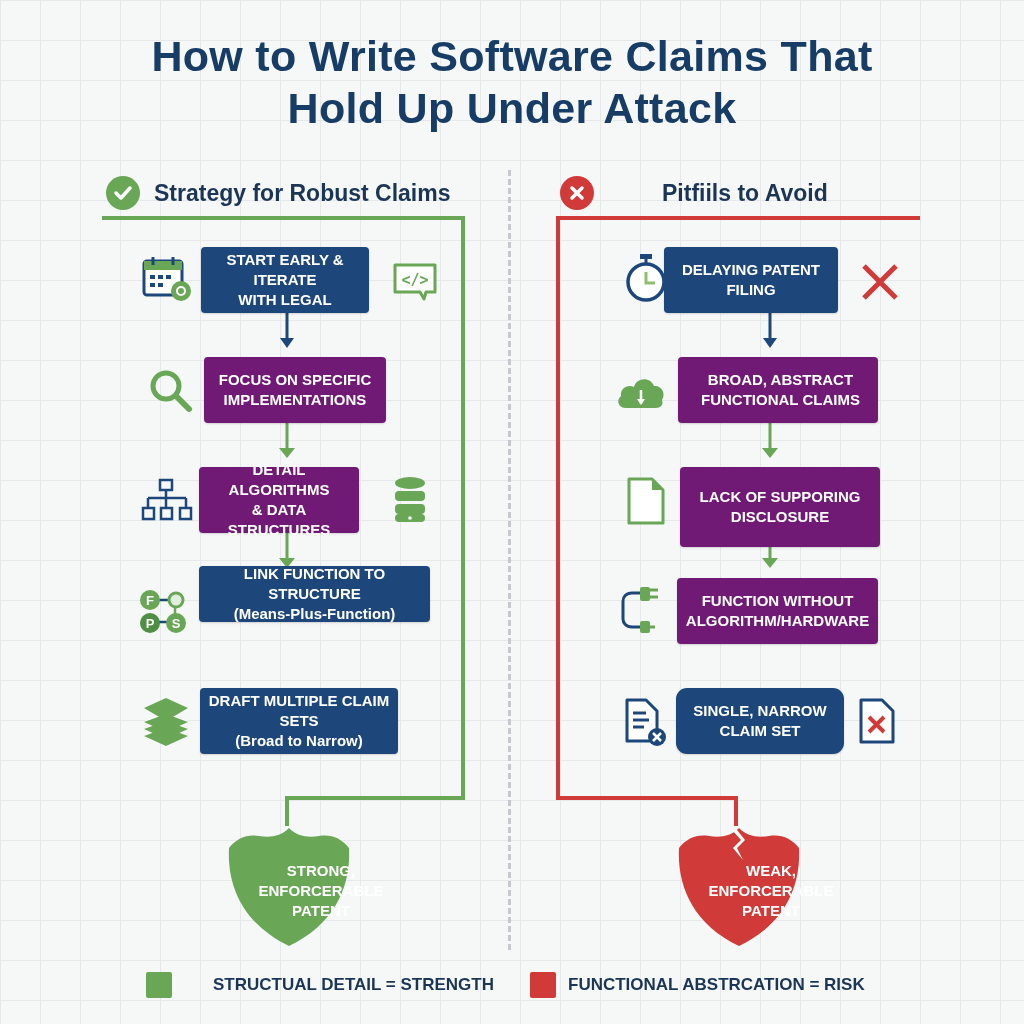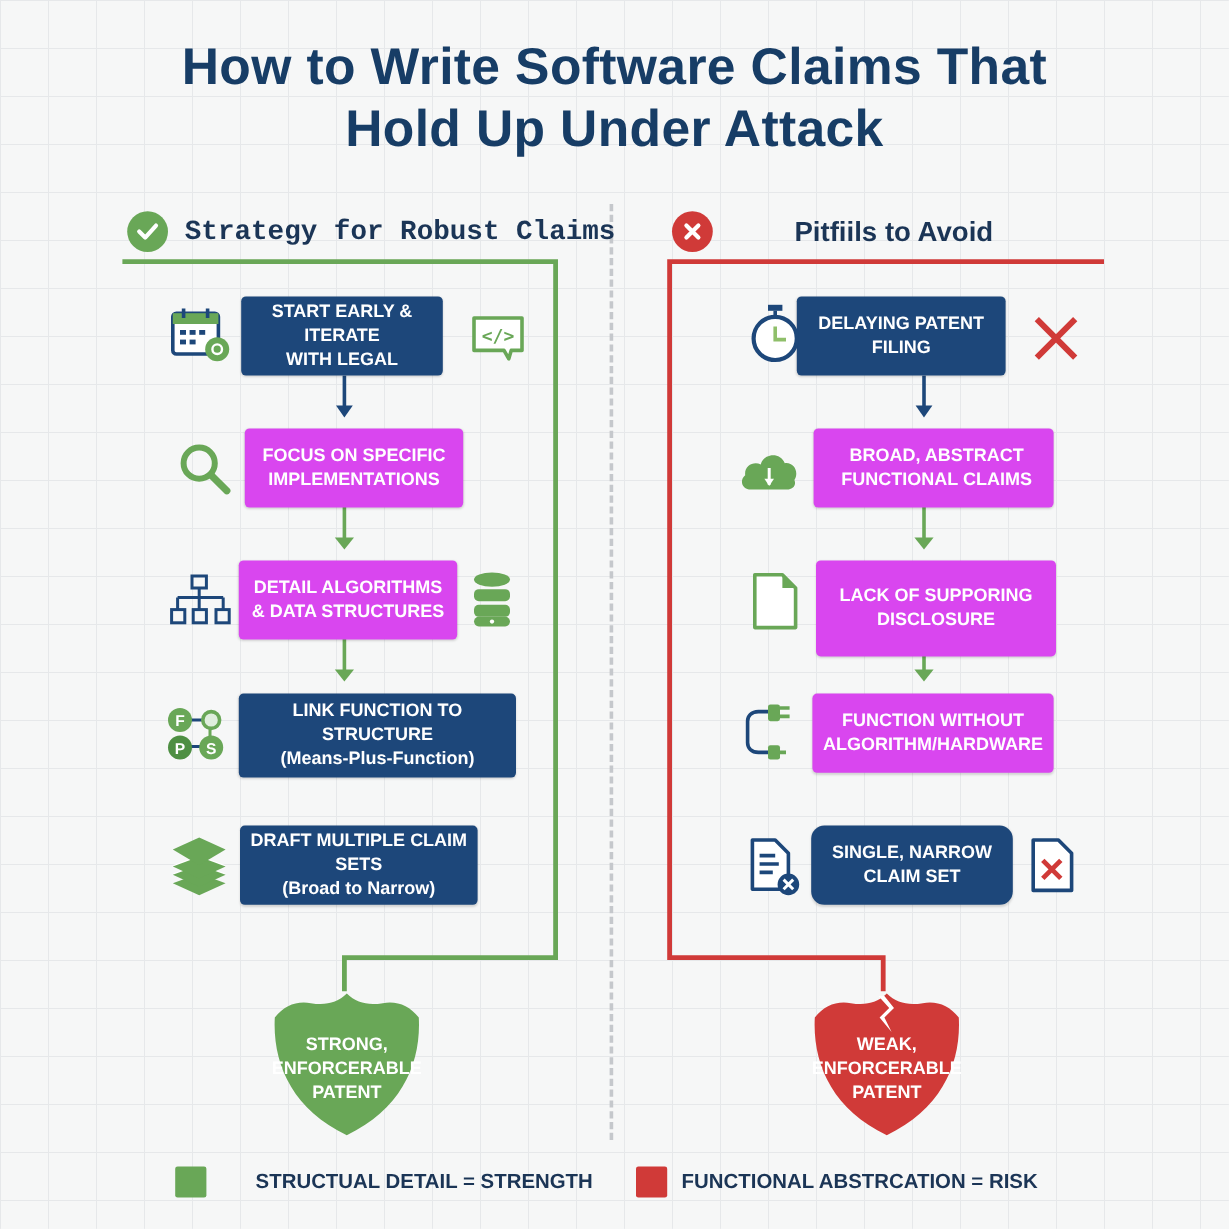--- a/index.html
+++ b/index.html
@@ -34,26 +34,26 @@
     border-left: 3px dashed #c5c8cc;
   }
   .box {
     display: flex; align-items: center; justify-content: center;
     text-align: center; color: #ffffff;
     font-size: 15px; font-weight: 700; line-height: 20px;
     border-radius: 4px; padding: 0 6px;
     box-shadow: 0 1px 2px rgba(0,0,0,0.15);
   }
   .navy { background: #1d477a; }
-  .green { background: #d946ef; justify-content: center; }
+  .green { background: #701a75; justify-content: center; }
   .sub { font-weight: 700; }
   .shield-text {
     display: flex; align-items: center; justify-content: center;
     text-align: center; color: #ffffff; font-weight: 700;
-    font-size: 15px; line-height: 20px;
+    font-size: 15px; line-height: 20px; margin-left: 32px;
   }
   .legend-item {
     display: flex; align-items: center; gap: 12px;
     font-size: 17px; font-weight: 700; color: #1b3556;
   }
   .swatch { width: 26px; height: 26px; border-radius: 2px; }
 </style>
 </head>
 <body>
 
@@ -78,21 +78,21 @@
   <polygon points="279,558 295,558 287,568" fill="#69a757"></polygon>
 
   <line x1="770" y1="313" x2="770" y2="340" stroke="#1d477a" stroke-width="3"></line>
   <polygon points="763,338 777,338 770,348" fill="#1d477a"></polygon>
   <line x1="770" y1="422" x2="770" y2="450" stroke="#69a757" stroke-width="3"></line>
   <polygon points="762,448 778,448 770,458" fill="#69a757"></polygon>
   <line x1="770" y1="532" x2="770" y2="560" stroke="#69a757" stroke-width="3"></line>
   <polygon points="762,558 778,558 770,568" fill="#69a757"></polygon>
 </svg>
 
-<div class="abs col-head" style="left:106px;top:176px;font-family:Liberation Mono, monospace;">
+<div class="abs col-head" style="left:106px;top:176px;">
   <span class="badge" style="background:#69a757;">
     <svg width="22" height="22" viewBox="0 0 22 22">
         <polyline points="4,11 9,16 18,6" fill="none" stroke="#fff" stroke-width="3.5" stroke-linecap="round" stroke-linejoin="round"></polyline>
       </svg>
   </span>
   <span>Strategy for Robust Claims</span>
 </div>
 
 <div class="abs" style="left:560px;top:176px;">
   <span class="badge" style="background:#d03a38;">
@@ -110,27 +110,27 @@
       <div>START EARLY &amp; ITERATE</div>
       <div>WITH LEGAL</div>
     </div>
 </div>
 <div class="abs box green" style="left:204px;top:357px;width:182px;height:66px;">
   <div>
       <div>FOCUS ON SPECIFIC</div>
       <div>IMPLEMENTATIONS</div>
     </div>
 </div>
-<div class="abs box green" style="left:199px;top:467px;width:182px;height:66px;">
+<div class="abs box green" style="left:199px;top:467px;width:160px;height:66px;">
   <div>
       <div>DETAIL ALGORITHMS</div>
       <div>&amp; DATA STRUCTURES</div>
     </div>
 </div>
-<div class="abs box navy" style="left:199px;top:578px;width:231px;height:70px;">
+<div class="abs box navy" style="left:199px;top:566px;width:231px;height:56px;">
   <div>
       <div>LINK FUNCTION TO STRUCTURE</div>
       <div class="sub">(Means-Plus-Function)</div>
     </div>
 </div>
 <div class="abs box navy" style="left:200px;top:688px;width:198px;height:66px;">
   <div>
       <div>DRAFT MULTIPLE CLAIM SETS</div>
       <div class="sub">(Broad to Narrow)</div>
     </div>

